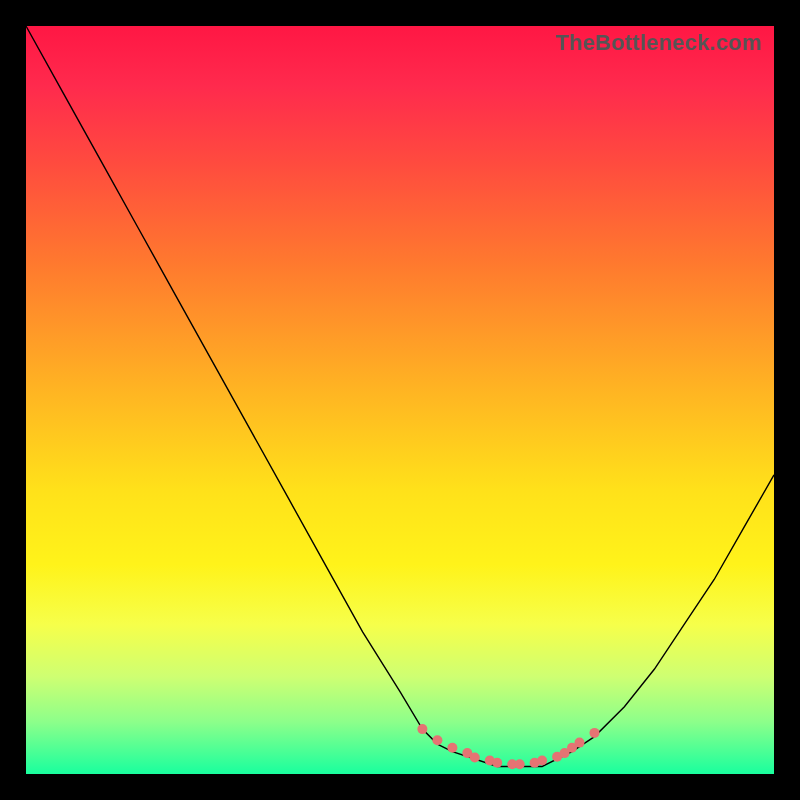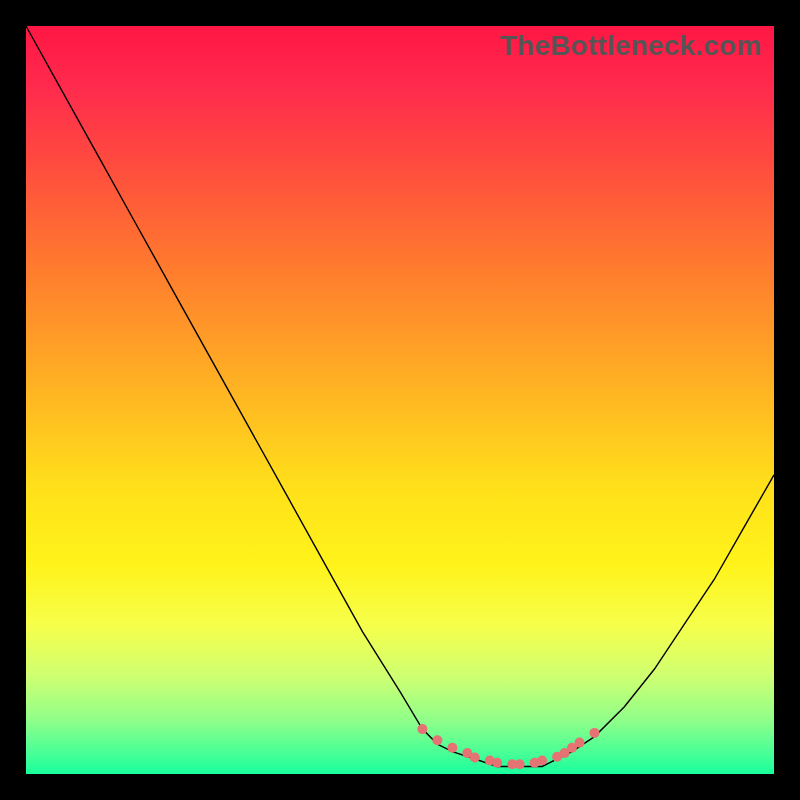--- a/index.html
+++ b/index.html
@@ -35,21 +35,21 @@
       #f6ff4a 80%,
       #ceff72 87%,
       #8dff8a 93%,
       #19ff9e 100%
     );
   }
   .watermark {
     position: absolute;
     top: 4px;
     right: 12px;
-    font-size: 28px;
+    font-size: 22px;
     font-weight: 600;
     color: #555;
     letter-spacing: 0.2px;
     user-select: none;
   }
   svg.curve {
     position: absolute;
     left: 0;
     top: 0;
     width: 748px;

